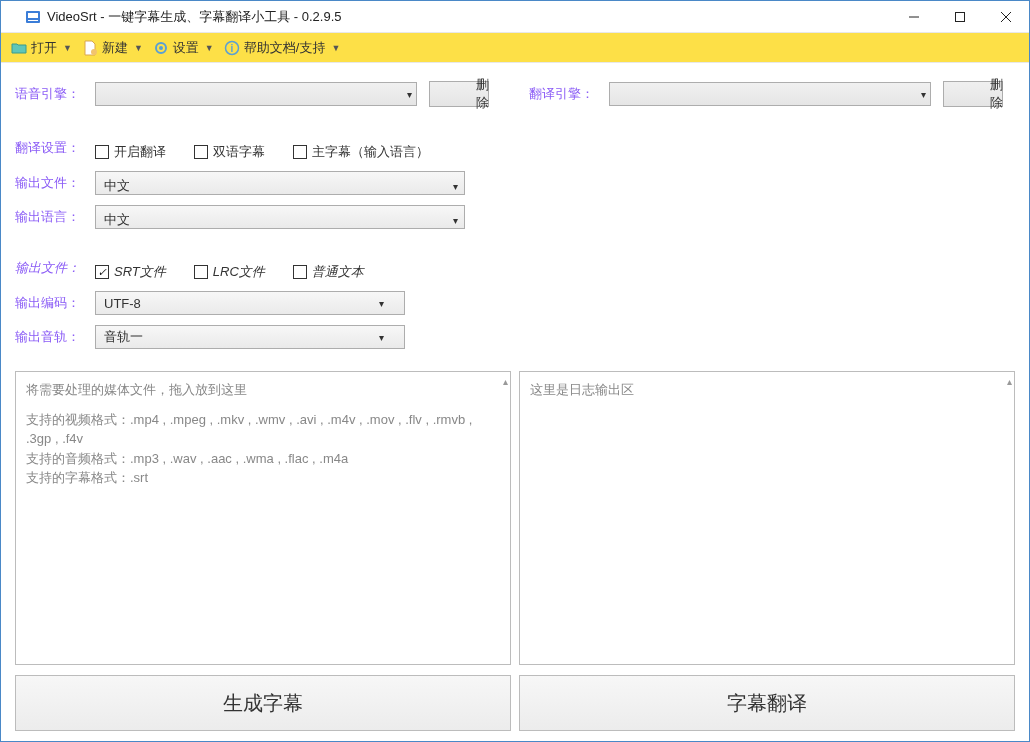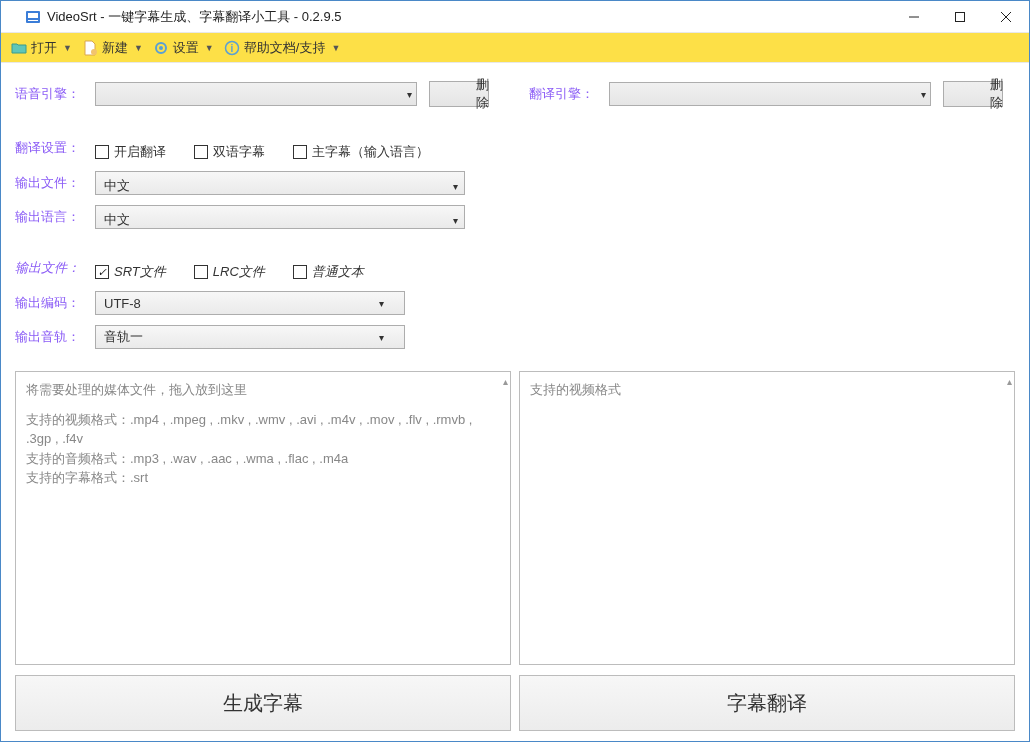--- a/index.html
+++ b/index.html
@@ -215,21 +215,21 @@
       <div class="panel">
         <span class="scroll-up">▴</span>
         <div>将需要处理的媒体文件，拖入放到这里</div>
         <div style="height:10px"></div>
         <div>支持的视频格式：.mp4 , .mpeg , .mkv , .wmv , .avi , .m4v , .mov , .flv , .rmvb , .3gp , .f4v</div>
         <div>支持的音频格式：.mp3 , .wav , .aac , .wma , .flac , .m4a</div>
         <div>支持的字幕格式：.srt</div>
       </div>
       <div class="panel">
         <span class="scroll-up">▴</span>
-        <div>支持的视频格式</div>
+        <div>这里是日志输出区</div>
       </div>
     </div>
 
     <div class="buttons-row">
       <div class="big-btn">
           <span>生成字幕</span>
         </div>
       <div class="big-btn">
           <span>字幕翻译</span>
         </div>

